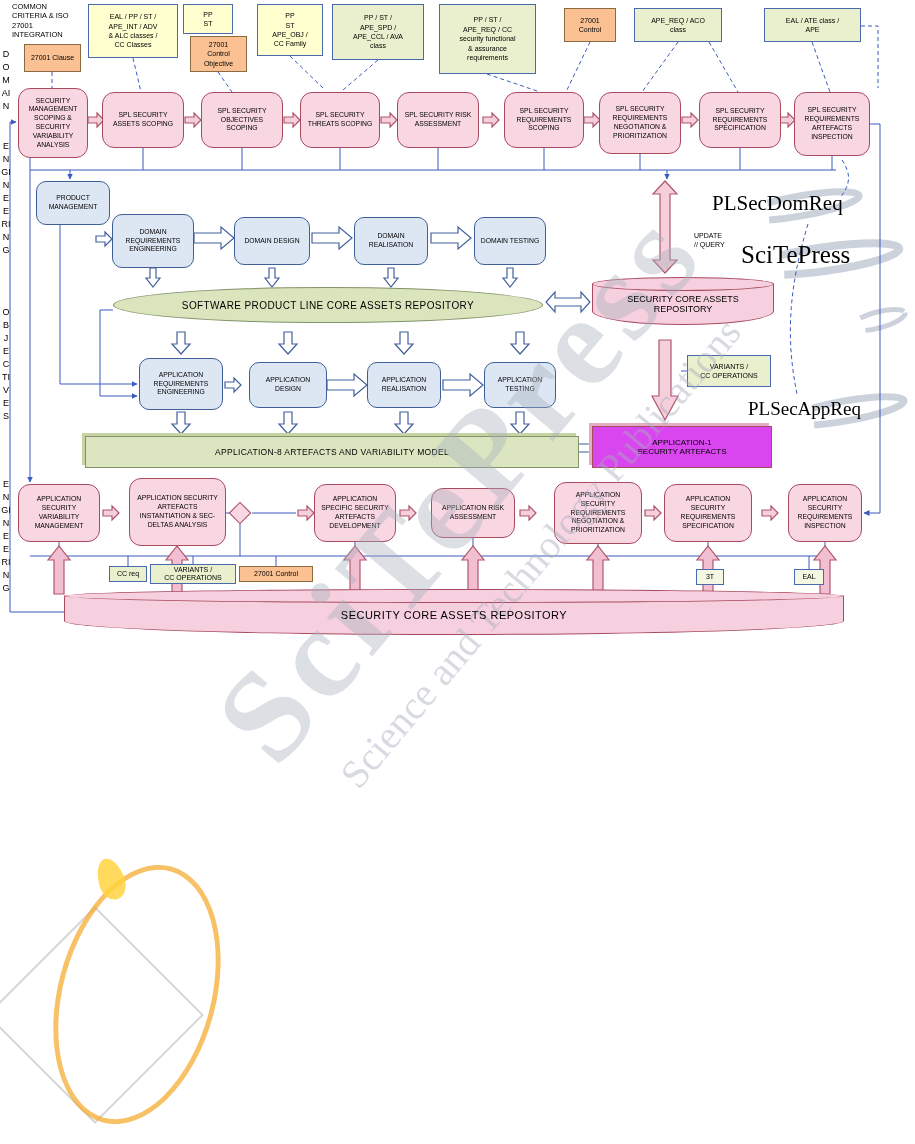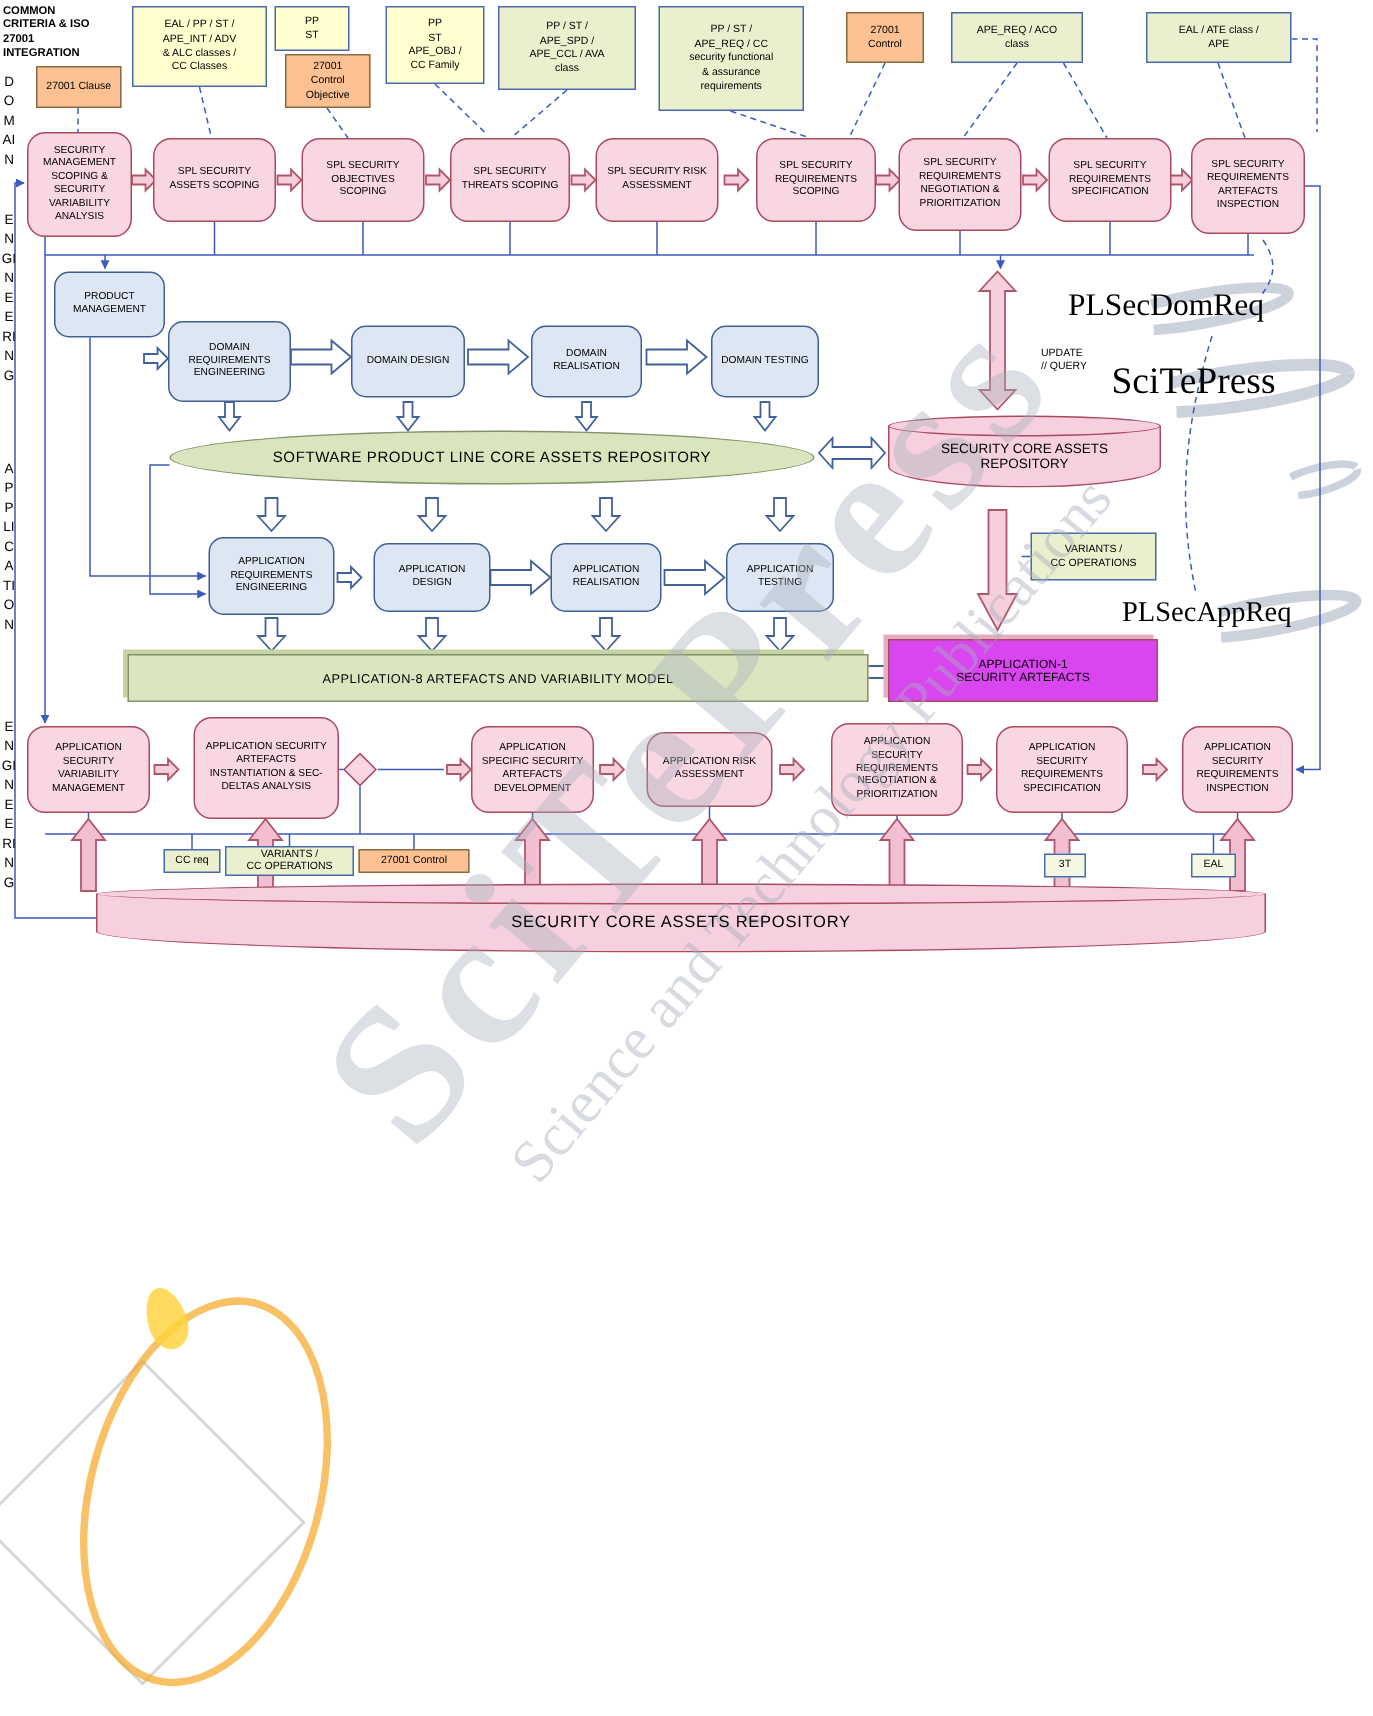--- a/index.html
+++ b/index.html
@@ -30,21 +30,21 @@
            font-size:8px; white-space:pre-line; text-align:center; }
   .cyl { position:absolute; background:#f6d0de; border:1.4px solid #a94a5f; border-top:none;
          border-radius:0 0 50% 50% / 0 0 14px 14px;
          display:flex; align-items:center; justify-content:center; text-align:center; white-space:pre-line; }
   .cyl::before { content:""; position:absolute; left:-1px; right:-1px; top:-7px; height:14px;
          background:#f6d0de; border:1.4px solid #a94a5f; border-radius:50%; box-sizing:border-box; }
   .cyl > span { position:relative; z-index:1; }
 
   .vlabel { position:absolute; width:10px; font-size:9px; line-height:13px; text-align:center;
             word-break:break-all; }
-  .corner { position:absolute; left:2px; top:2px; width:86px; font-size:7.5px; font-weight:bold;
+  .corner { position:absolute; left:12px; top:2px; width:86px; font-size:7.5px; font-weight:normal;
             line-height:1.25; white-space:pre-line; }
   .serif { position:absolute; font-family:"Liberation Serif", serif; white-space:nowrap; }
   .small-lbl { position:absolute; font-size:7px; line-height:1.3; white-space:pre-line; }
   .diamond { position:absolute; width:14px; height:14px; background:#f8d6e2;
              border:1.4px solid #a94a5f; transform:rotate(45deg); }
 
   svg .ap  { fill:#f6cfdd; stroke:#b0566a; stroke-width:1.2; }
   svg .apk { fill:#f2bfd2; stroke:#b0566a; stroke-width:1.2; }
   svg .aw  { fill:#ffffff; stroke:#41619c; stroke-width:1.2; }
   svg .ln  { fill:none; stroke:#3a5bbf; stroke-width:1; }
@@ -196,21 +196,21 @@
       <use href="#vupL" class="apk" x="814" y="546"></use>
     </g>
   </svg>
 
   <div class="corner">COMMON
 CRITERIA &amp; ISO
 27001
 INTEGRATION</div>
   <div class="vlabel" style="left:1px;top:48px">DOMAIN</div>
   <div class="vlabel" style="left:1px;top:140px">ENGINEERING</div>
-  <div class="vlabel" style="left:1px;top:306px">APPLICATION</div>
+  <div class="vlabel" style="left:1px;top:306px">OBJECTIVES</div>
   <div class="vlabel" style="left:1px;top:478px">ENGINEERING</div>
 
   <div class="note y" style="left:88px;top:4px;width:90px;height:54px">EAL / PP / ST /
 APE_INT / ADV
 &amp; ALC classes /
 CC Classes</div>
   <div class="note y" style="left:183px;top:4px;width:50px;height:30px">PP
 ST</div>
   <div class="note o" style="left:190px;top:36px;width:57px;height:36px">27001
 Control

